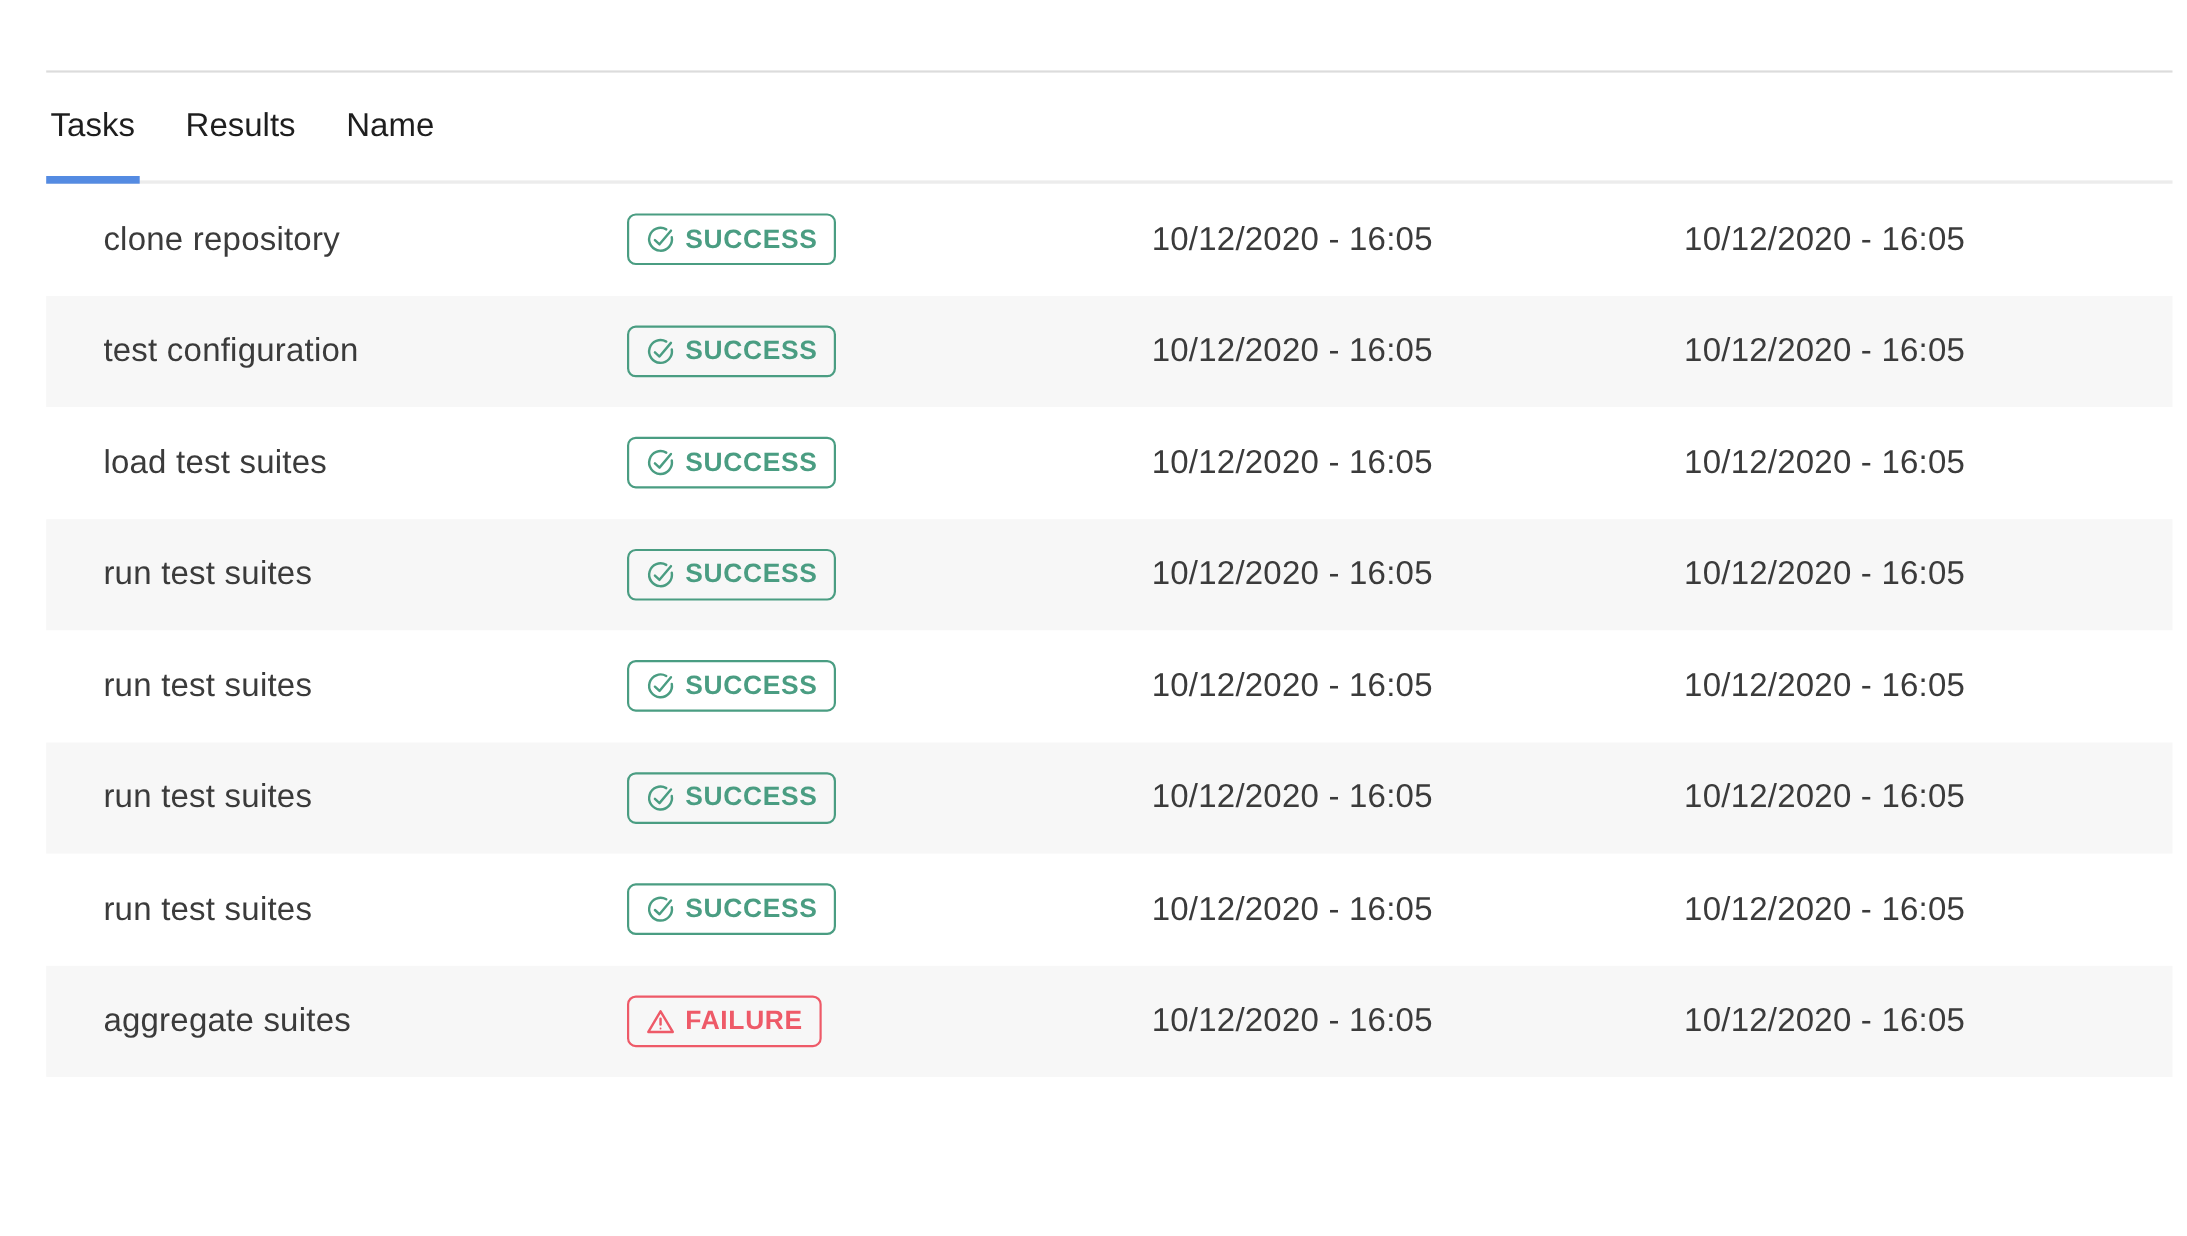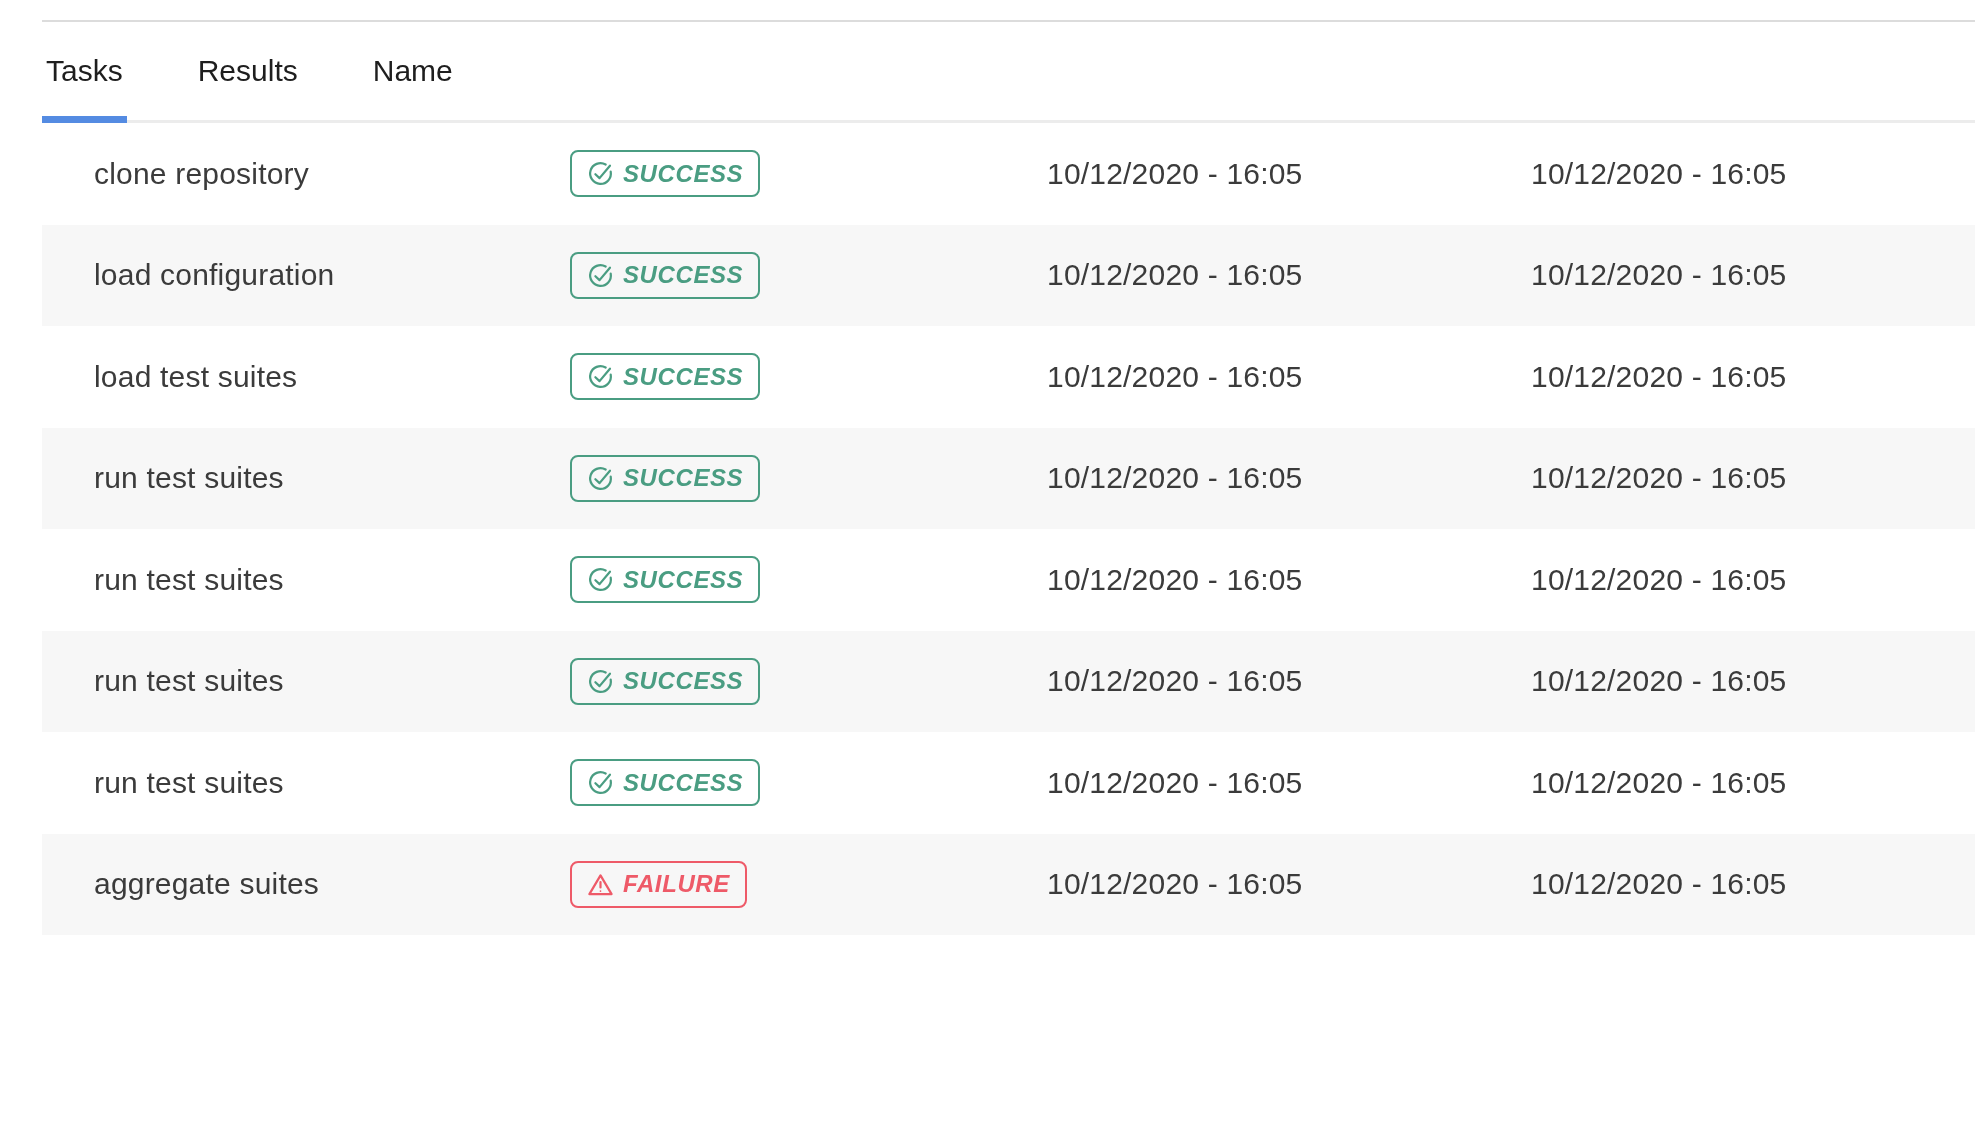--- a/index.html
+++ b/index.html
@@ -5,24 +5,25 @@
   * { margin:0; padding:0; box-sizing:border-box; }
   html,body {
     width:1988px; height:1124px; overflow:hidden;
     background:#ffffff;
     font-family:"Liberation Sans", sans-serif;
   }
   .content { margin-left:42px; margin-right:13px; padding-top:20px; }
 
   
   .tabbar {
-    display:flex; align-items:flex-end; column-gap:67px;
+    display:flex; align-items:flex-end; column-gap:38px;
     height:103px;
     border-top:2px solid #dcdcdc;
     border-bottom:3px solid #ececec;
+    margin-top:44px;
   }
   .tab {
     position:relative; height:100%;
     display:flex; align-items:center;
     padding:0 4px;
     font-size:30px; color:#1e1e1e;
     cursor:pointer; white-space:nowrap;
   }
   .tab .underline { display:none; }
   .tab.active .underline {
@@ -47,21 +48,20 @@
   .table .row:nth-child(2n) { background:#f7f7f7; } 
   .cell.name, .hcell.name { padding-left:52px; }
 
   
   .badge {
     display:inline-flex; align-items:center; gap:9px;
     height:47px; padding:0 15px;
     border:2px solid; border-radius:8px;
     font-size:24px; font-weight:bold; letter-spacing:.6px;
     background:transparent;
-    font-style:italic;
   }
   .badge[data-state="success"] { color:#4a9d82; border-color:#4a9d82; }
   .badge[data-state="failure"] { color:#ee5a68; border-color:#ee5a68; }
   .badge svg { display:block; }
 </style>
 </head>
 <body>
 
 <div class="content">
 
@@ -93,21 +93,21 @@
             </svg>
 
           <span>SUCCESS</span>
         </span>
       </div>
       <div class="cell created">10/12/2020 - 16:05</div>
       <div class="cell finished">10/12/2020 - 16:05</div>
     </div>
 
     <div class="row">
-      <div class="cell name">load configuration</div>
+      <div class="cell name">test configuration</div>
       <div class="cell status">
         <span class="badge" data-state="success">
           <svg class="ic-s" width="27" height="27" viewBox="0 0 28 28" fill="none" stroke="currentColor" stroke-width="2.3" stroke-linecap="round" stroke-linejoin="round">
               <path d="M 24.59 12.13 A 10.75 10.75 0 1 1 19.37 4.69"></path>
               <path d="M 8.7 14.8 L 13 18.8 L 23.8 5.9"></path>
             </svg>
 
           <span>SUCCESS</span>
         </span>
       </div>

